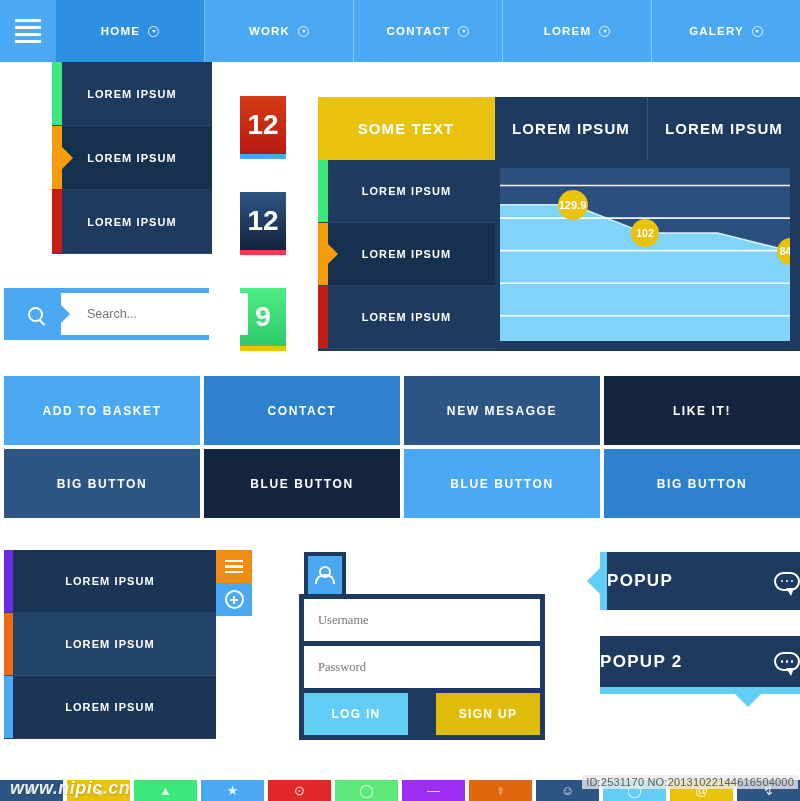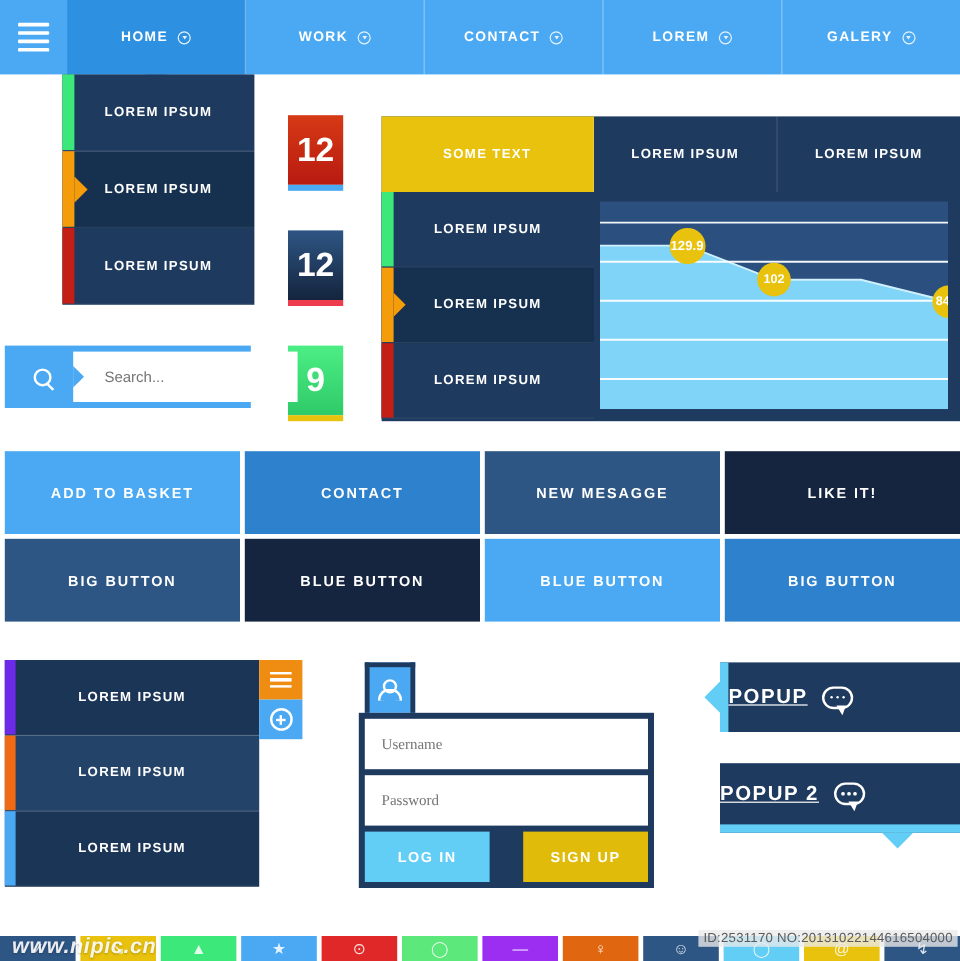--- a/index.html
+++ b/index.html
@@ -91,21 +91,21 @@
   .search input {
     flex:1; border:none; outline:none; background:#fff; padding-left:26px;
     font-size:12.5px; color:#8fa6b8; font-family:"Liberation Sans", sans-serif;
   }
 
   
   .panel { position:absolute; left:318px; top:97px; width:482px; height:254px; background:#1f3a5f; }
   .panel-tabs { display:flex; height:63px; }
   .ptab {
     flex:1; display:flex; align-items:center; justify-content:center;
-    color:#fff; font-size:11px; letter-spacing:1.1px; font-weight:600; cursor:pointer;
+    color:#fff; font-size:15px; letter-spacing:1.1px; font-weight:600; cursor:pointer;
     border-right:1px solid rgba(255,255,255,.14);
   }
   .ptab:last-child{border-right:none;}
   .ptab.gold { background:#e8c20c; flex:0 0 177px; }
   .panel-body { display:flex; height:191px; }
   .panel-menu { flex:0 0 177px; }
   .pm-row {
     position:relative; height:63px; display:flex; align-items:center; justify-content:center;
     color:#fff; font-size:11px; letter-spacing:1.1px; font-weight:600; cursor:pointer;
     border-bottom:1px solid rgba(255,255,255,.07);
@@ -175,22 +175,22 @@
   .login-actions button {
     flex:1; height:42px; border:none; color:#fff; font-size:12px; letter-spacing:1.3px;
     font-weight:600; cursor:pointer; font-family:"Liberation Sans", sans-serif;
   }
   .btn-login { background:#62cdf5; }
   .btn-signup { background:#e0bb09;margin-left:24px; }
 
   
   .popup {
     position:absolute; height:58px; display:flex; align-items:center;
-    justify-content:flex-start; gap:12px; color:#fff; font-size:17px;
-    letter-spacing:1.3px; font-weight:600; background:#1f3a5f; cursor:pointer;text-decoration:underline;
+    justify-content:space-between; gap:12px; color:#fff; font-size:17px;
+    letter-spacing:1.3px; font-weight:600; background:#1f3a5f; cursor:pointer;
   }
   .pop1 { left:600px; top:552px; width:200px; border-left:7px solid #62cdf5; }
   .pop1::before {
     content:""; position:absolute; left:-20px; top:50%; transform:translateY(-50%);
     border-top:13px solid transparent; border-bottom:13px solid transparent;
     border-right:13px solid #62cdf5;
   }
   .pop2 { left:600px; top:636px; width:200px; border-bottom:7px solid #62cdf5; }
   .pop2::after {
     content:""; position:absolute; bottom:-20px; left:74%; transform:translateX(-50%);

